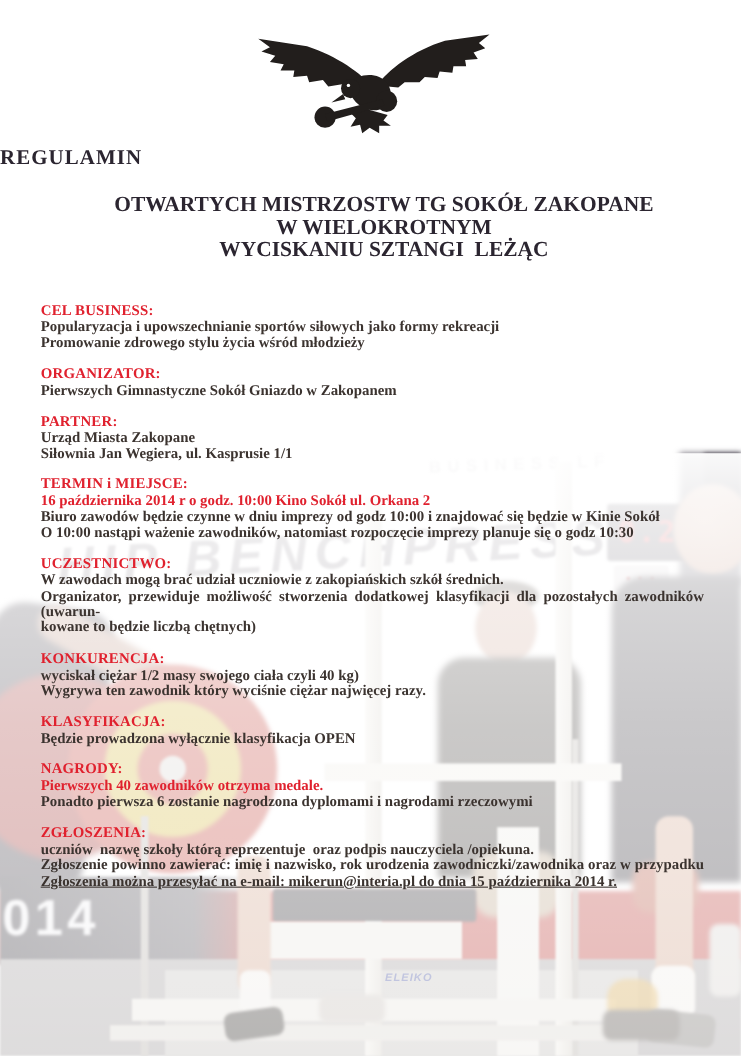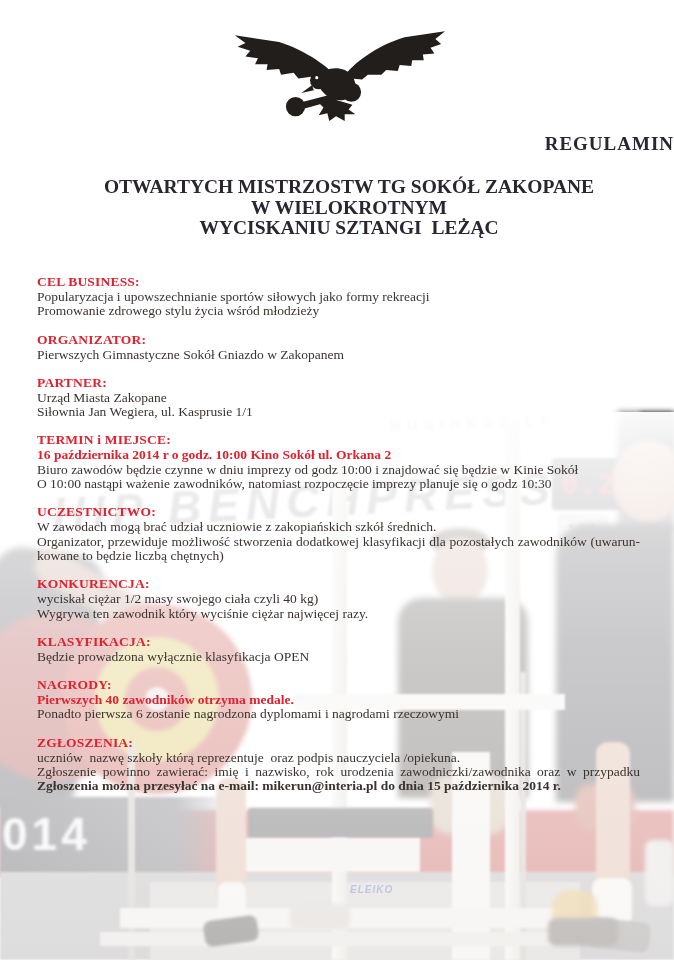--- a/index.html
+++ b/index.html
@@ -3,40 +3,40 @@
 <meta charset="utf-8">
 <style>
   html,body{margin:0;padding:0;background:#ffffff;}
   .page{
     position:relative;width:674px;height:960px;overflow:hidden;
     background:#ffffff;font-family:"Liberation Serif", serif;
   }
   
   .logo{position:absolute;top:14px;left:50%;transform:translateX(-50%);}
   .regulamin{
-    position:absolute;top:133px;left:0;width:100%;text-align:right;
+    position:absolute;top:133px;left:0;width:100%;text-align:left;
     font-size:19px;font-weight:bold;letter-spacing:1px;color:#2b2530;
   }
   .title{
     position:absolute;top:177px;left:0;width:100%;text-align:center;
     font-size:19.5px;line-height:20.5px;font-weight:bold;color:#2b2530;margin-left:12px;
   }
   .title div{white-space:pre-wrap;}
   
   .content{position:absolute;top:274px;left:37px;width:603px;z-index:3;}
   .section{margin-bottom:13px;}
   .hdr{
     font-size:13.5px;line-height:16px;font-weight:bold;color:#e0212e;
     letter-spacing:.2px;
   }
   .line{
-    font-size:13.5px;line-height:14.3px;color:#3b332f;white-space:pre-wrap;
+    font-size:13.5px;line-height:14.3px;color:#3b332f;white-space:pre-wrap;font-weight:bold;
   }
   .line.red{color:#e0212e;font-weight:bold;}
-  .line.bold{font-weight:bold;}
+  .line.bold{font-weight:bold;text-decoration:underline;}
   .line.just{white-space:normal;text-align:justify;text-align-last:justify;}
   
   .photo{position:absolute;left:0;top:412px;width:674px;height:548px;z-index:1;}
   .photo .sh{position:absolute;}
   .photo::after{
     content:"";position:absolute;inset:0;z-index:50;
     background:linear-gradient(180deg,
       rgba(255,255,255,.97) 0%,
       rgba(255,255,255,.88) 10%,
       rgba(255,255,255,.80) 25%,

